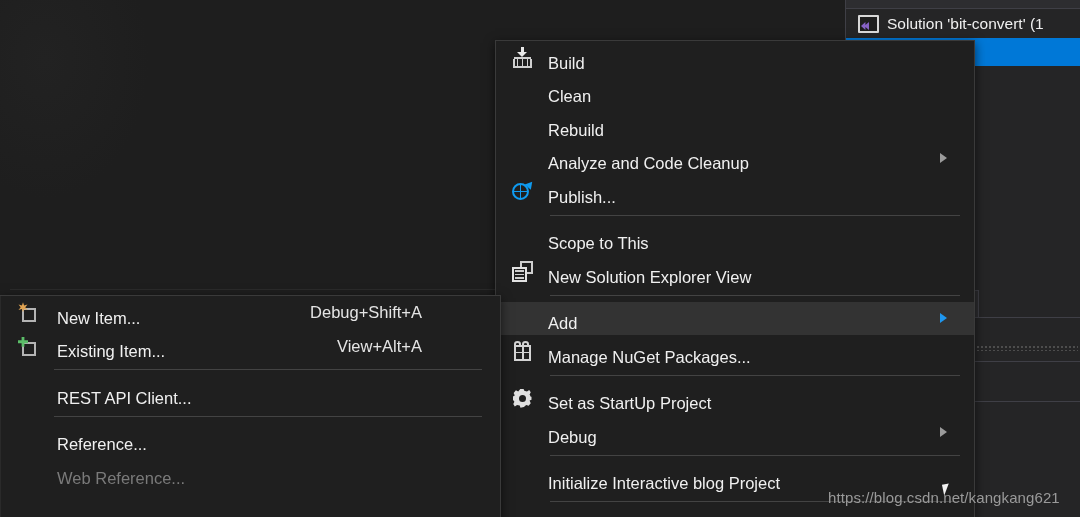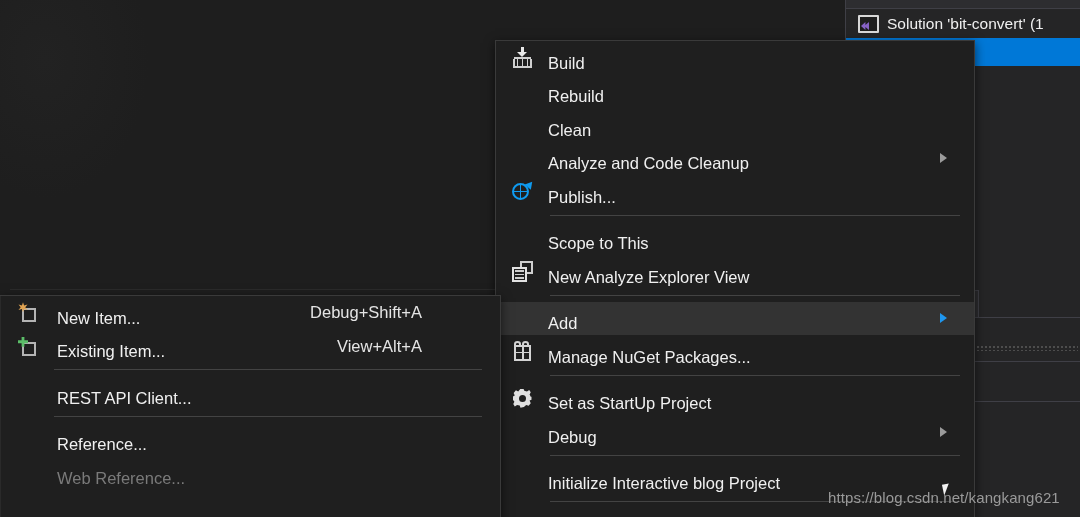--- a/index.html
+++ b/index.html
@@ -311,26 +311,26 @@
             <span class="head"></span>
             <span class="bar"></span>
             <span class="bin"></span>
           </span>
       </span>
       <span class="menu-label">Build</span>
     </div>
 
     <div class="menu-item">
       <span class="menu-icon"></span>
+      <span class="menu-label">Clean</span>
+    </div>
+
+    <div class="menu-item">
+      <span class="menu-icon"></span>
       <span class="menu-label">Rebuild</span>
-    </div>
-
-    <div class="menu-item">
-      <span class="menu-icon"></span>
-      <span class="menu-label">Clean</span>
     </div>
 
     <div class="menu-item">
       <span class="menu-icon"></span>
       <span class="menu-label">Analyze and Code Cleanup</span>
       <span class="submenu-arrow"></span>
     </div>
 
     <div class="menu-item">
       <span class="menu-icon">
@@ -349,21 +349,21 @@
       <span class="menu-label">Scope to This</span>
     </div>
 
     <div class="menu-item">
       <span class="menu-icon">
         <span class="ico ico-view">
             <span class="b1"></span>
             <span class="b2"></span>
           </span>
       </span>
-      <span class="menu-label">New Analyze Explorer View</span>
+      <span class="menu-label">New Solution Explorer View</span>
     </div>
 
     <div class="menu-sep"></div>
 
     <div class="menu-item highlight">
       <span class="menu-icon"></span>
       <span class="menu-label">Add</span>
       <span class="submenu-arrow"></span>
     </div>
 

